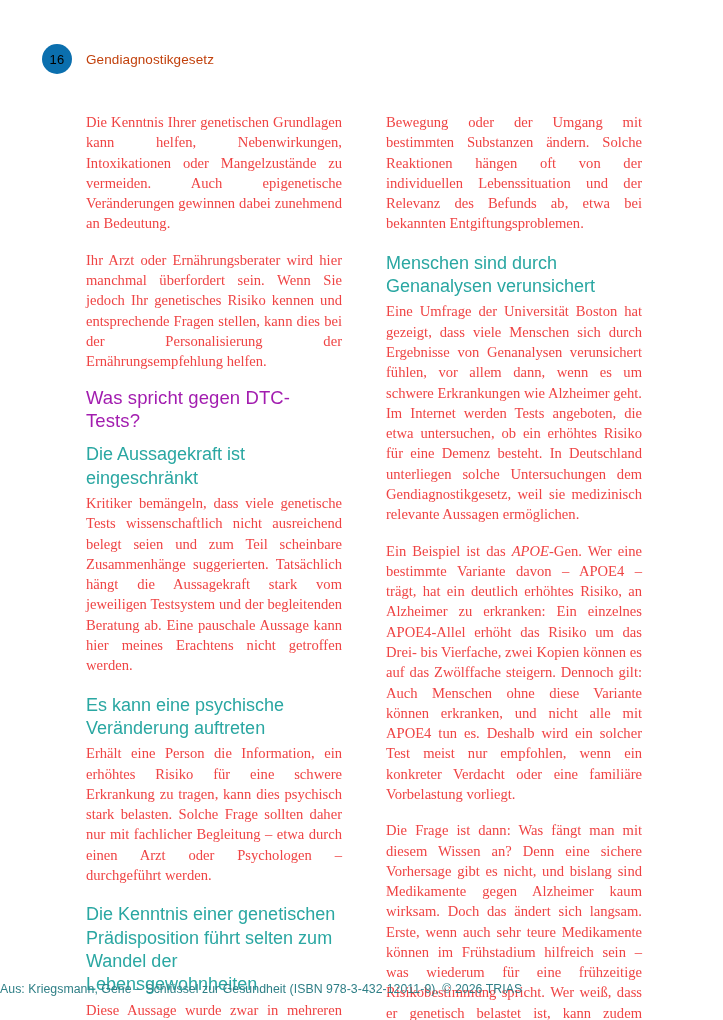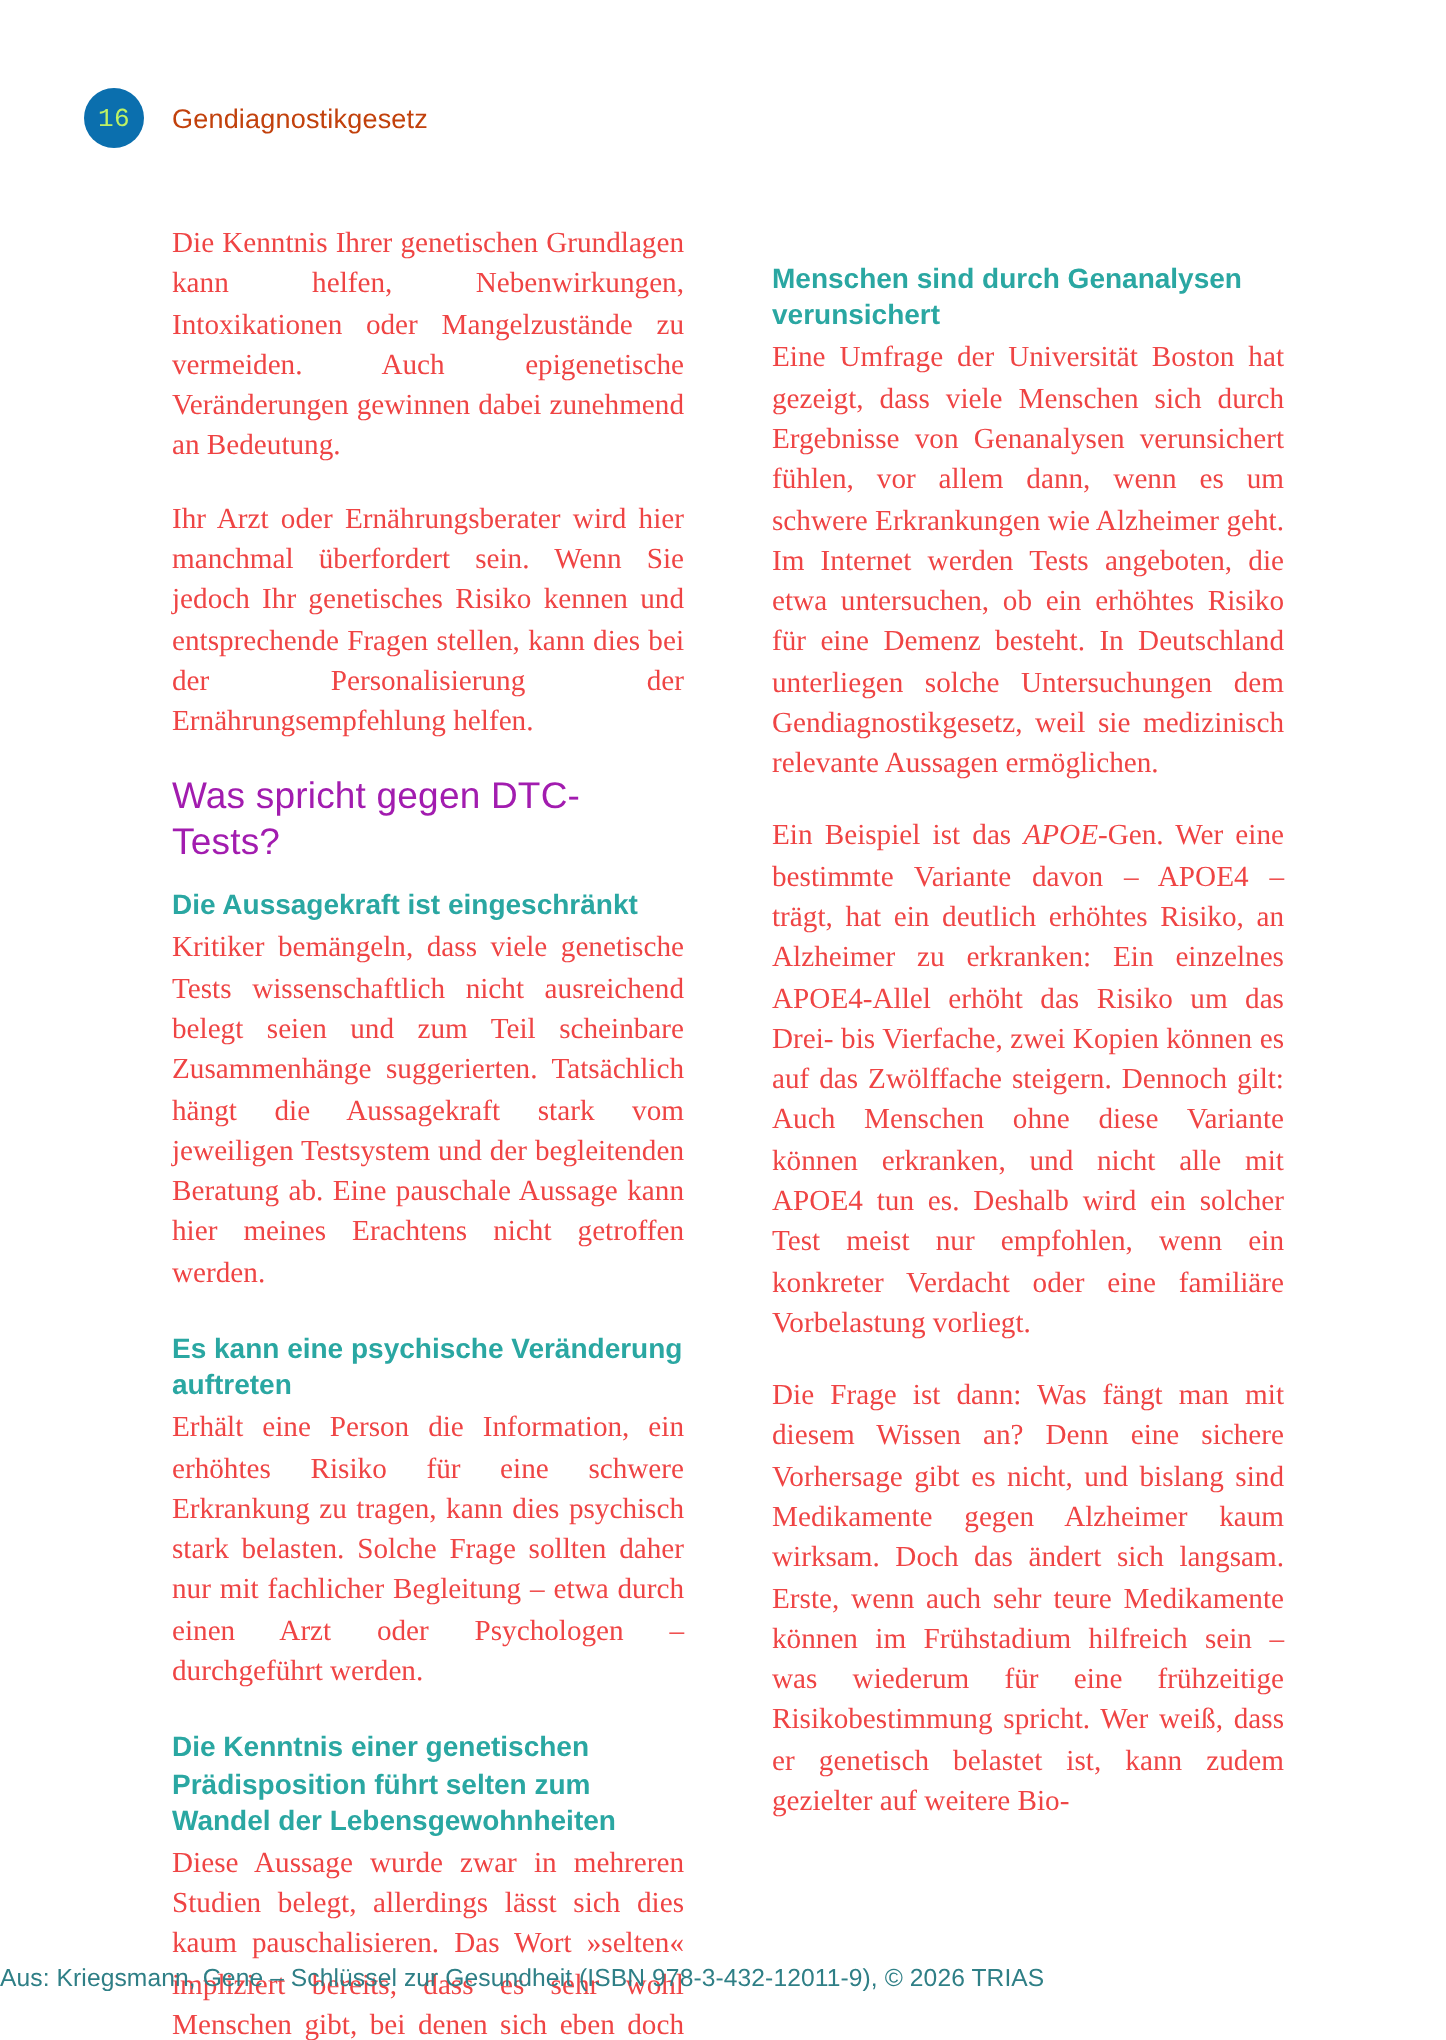--- a/index.html
+++ b/index.html
@@ -36,25 +36,25 @@
     top: 44px;
     display: flex;
     align-items: center;
     gap: 14px;
   }
   .page-number-badge {
     width: 30px;
     height: 30px;
     border-radius: 50%;
     background: #0b6fae;
-    color: #bef264;
+    color: #000000;
     display: flex;
     align-items: center;
     justify-content: center;
-    font-family: Liberation Mono, monospace;
+    font-family: Liberation Sans, sans-serif;
     font-size: 13px;
     letter-spacing: 0.2px;
   }
   .chapter-title {
     font-family: "Liberation Sans", sans-serif;
     font-size: 13.5px;
     color: #c2410c;
     letter-spacing: 0.1px;
   }
   
@@ -87,22 +87,22 @@
     font-family: "Liberation Sans", sans-serif;
     font-size: 18.5px;
     font-weight: normal;
     color: #a21caf;
     line-height: 1.24;
     letter-spacing: 0.1px;
   }
   h3.sub-heading {
     margin: 18px 0 3px 0;
     font-family: "Liberation Sans", sans-serif;
-    font-size: 14px;
-    font-weight: bold;
+    font-size: 18px;
+    font-weight: normal;
     color: #2aa7a2;
     line-height: 1.3;
   }
   h3.sub-heading.first {
     margin-top: 4px;
   }
   .italic {
     font-style: italic;
   }
   
@@ -138,20 +138,21 @@
       <h2 class="section-heading">Was spricht gegen DTC-Tests?</h2>
       <h3 class="sub-heading first">Die Aussagekraft ist eingeschränkt</h3>
       <p class="body">Kritiker bemängeln, dass viele genetische Tests wissenschaftlich nicht ausreichend belegt seien und zum Teil scheinbare Zusammenhänge suggerierten. Tatsächlich hängt die Aussagekraft stark vom jeweiligen Testsystem und der begleitenden Beratung ab. Eine pauschale Aussage kann hier meines Erachtens nicht getroffen werden.</p>
       <h3 class="sub-heading">Es kann eine psychische Veränderung auftreten</h3>
       <p class="body">Erhält eine Person die Information, ein erhöhtes Risiko für eine schwere Erkrankung zu tragen, kann dies psychisch stark belasten. Solche Frage sollten daher nur mit fachlicher Begleitung – etwa durch einen Arzt oder Psychologen – durchgeführt werden.</p>
       <h3 class="sub-heading">Die Kenntnis einer genetischen Prädisposition führt selten zum Wandel der Lebensgewohnheiten</h3>
       <p class="body">Diese Aussage wurde zwar in mehreren Studien belegt, allerdings lässt sich dies kaum pauschalisieren. Das Wort »selten« impliziert bereits, dass es sehr wohl Menschen gibt, bei denen sich eben doch Ernährung,</p>
     </div>
 
     <div class="column">
+      <p class="body">Bewegung oder der Umgang mit bestimmten Substanzen ändern. Solche Reaktionen hängen oft von der individuellen Lebenssituation und der Relevanz des Befunds ab, etwa bei bekannten Entgiftungsproblemen.</p>
       <h3 class="sub-heading">Menschen sind durch Genanalysen verunsichert</h3>
       <p class="body">Eine Umfrage der Universität Boston hat gezeigt, dass viele Menschen sich durch Ergebnisse von Genanalysen verunsichert fühlen, vor allem dann, wenn es um schwere Erkrankungen wie Alzheimer geht. Im Internet werden Tests angeboten, die etwa untersuchen, ob ein erhöhtes Risiko für eine Demenz besteht. In Deutschland unterliegen solche Untersuchungen dem Gendiagnostikgesetz, weil sie medizinisch relevante Aussagen ermöglichen.</p>
       <p class="body"><span>Ein Beispiel ist das </span><span class="italic">APOE</span><span>-Gen. Wer eine bestimmte Variante davon – APOE4 – trägt, hat ein deutlich erhöhtes Risiko, an Alzheimer zu erkranken: Ein einzelnes APOE4-Allel erhöht das Risiko um das Drei- bis Vierfache, zwei Kopien können es auf das Zwölffache steigern. Dennoch gilt: Auch Menschen ohne diese Variante können erkranken, und nicht alle mit APOE4 tun es. Deshalb wird ein solcher Test meist nur empfohlen, wenn ein konkreter Verdacht oder eine familiäre Vorbelastung vorliegt.</span></p>
       <p class="body">Die Frage ist dann: Was fängt man mit diesem Wissen an? Denn eine sichere Vorhersage gibt es nicht, und bislang sind Medikamente gegen Alzheimer kaum wirksam. Doch das ändert sich langsam. Erste, wenn auch sehr teure Medikamente können im Frühstadium hilfreich sein – was wiederum für eine frühzeitige Risikobestimmung spricht. Wer weiß, dass er genetisch belastet ist, kann zudem gezielter auf weitere Bio-</p>
     </div>
 
   </div>
 
   <div class="footer">Aus: Kriegsmann, Gene – Schlüssel zur Gesundheit (ISBN 978-3-432-12011-9), © 2026 TRIAS</div>
 

